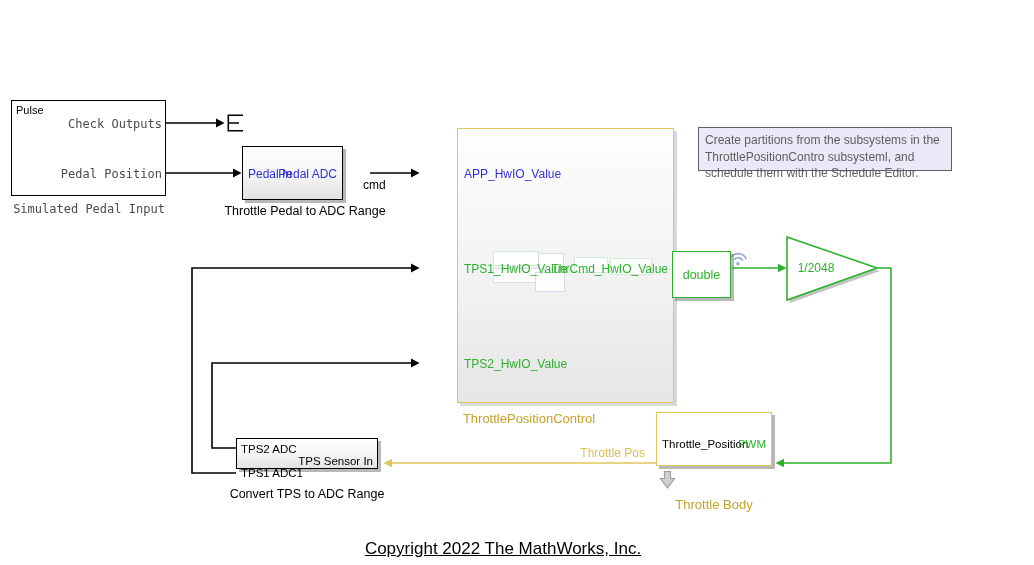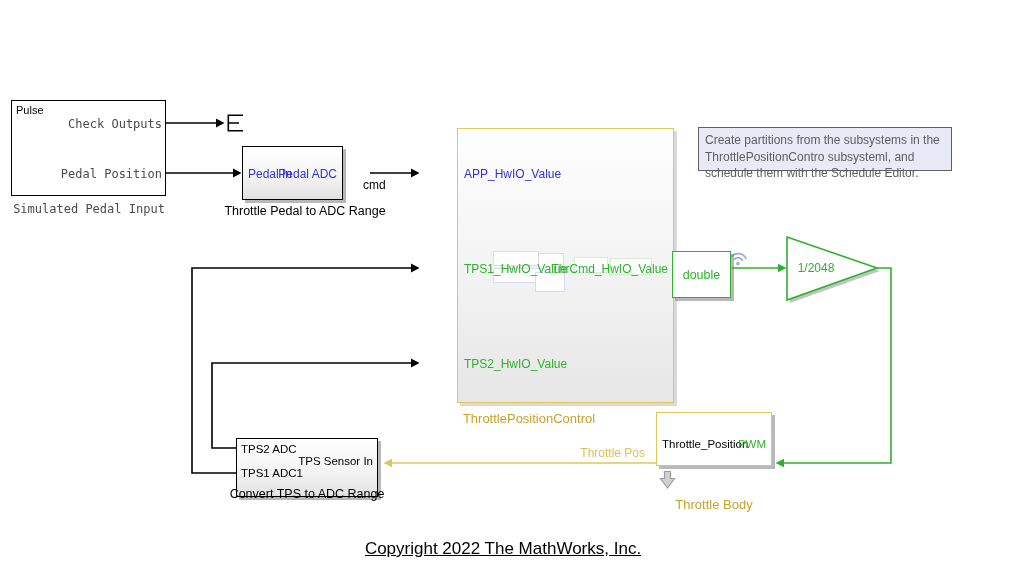--- a/index.html
+++ b/index.html
@@ -152,21 +152,21 @@
   </div>
 
   <div class="block gold-block" style="left:656px;top:412px;width:116px;height:54px;">
     <span class="port sm" style="left:5px;top:23px;color:#000;">Throttle_Position</span>
     <span class="port sm green" style="right:5px;top:23px;">PWM</span>
   </div>
   <div class="block-label goldtx" style="left:714px;top:497px;font-size:13px;">Throttle Body</div>
 
   <div class="sig-label goldsig" style="left:557px;top:446px;width:88px;text-align:right;">Throttle Pos</div>
 
-  <div class="block grad-block" style="left:236px;top:438px;width:142px;height:59px;">
+  <div class="block grad-block" style="left:236px;top:438px;width:142px;height:31px;">
     <span class="port sm" style="left:4px;top:2px;color:#000;">TPS2 ADC</span>
     <span class="port sm" style="left:4px;top:26px;color:#000;">TPS1 ADC1</span>
     <span class="port sm" style="right:4px;top:14px;color:#000;">TPS Sensor In</span>
   </div>
   <div class="block-label" style="left:307px;top:487px;">Convert TPS to ADC Range</div>
 
   <div class="footer">Copyright 2022 The MathWorks, Inc.</div>
 
 </div>
 

